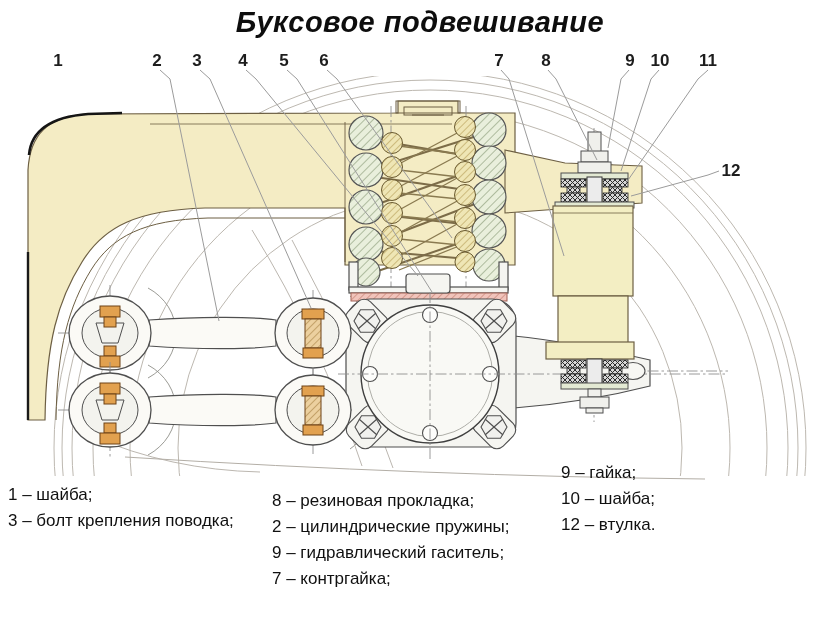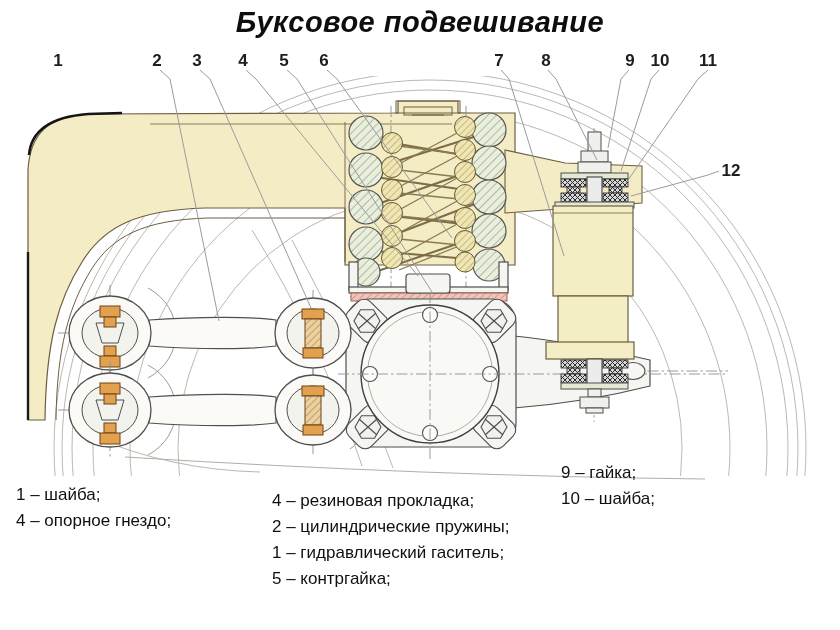--- a/index.html
+++ b/index.html
@@ -6,21 +6,21 @@
   body{
     width:840px;height:630px;position:relative;background:#ffffff;overflow:hidden;
     font-family:"Liberation Sans", sans-serif;
   }
   .title{
     position:absolute;top:6px;left:0;width:840px;text-align:center;
     font-size:29px;font-weight:bold;font-style:italic;color:#0d0d0d;letter-spacing:.5px;
   }
   svg{position:absolute;left:0;top:0;}
   .legend-col{position:absolute;font-size:17px;line-height:26px;color:#101010;white-space:nowrap;}
-  #leg1{left:16px;top:482px;}
+  #leg1{left:8px;top:482px;}
   #leg2{left:272px;top:488px;}
   #leg3{left:561px;top:460px;}
   .callout{font-size:17px;font-weight:600;fill:#1d1d1d;}
   .dashdot{stroke:#8f8f8f;stroke-width:.9;fill:none;stroke-dasharray:11 3 2.5 3;}
   .thin{stroke:#9b9b9b;stroke-width:1;fill:none;}
   .steel{fill:#f5f5f1;stroke:#4f4f4f;stroke-width:1.2;}
   .white{fill:#f0f0ec;stroke:#4f4f4f;stroke-width:1;}
   .washerp{fill:#e3e9d3;stroke:#4f4f4f;stroke-width:1;}
   .rubber{fill:url(#rubberX);stroke:#222;stroke-width:.8;}
 </style>
@@ -293,24 +293,25 @@
     <text class="callout" x="546" y="66">8</text>
     <text class="callout" x="630" y="66">9</text>
     <text class="callout" x="660" y="66">10</text>
     <text class="callout" x="708" y="66">11</text>
     <text class="callout" x="731" y="176">12</text>
   </g>
 </svg>
 
 <div id="leg1" class="legend-col">
   <div>1 – шайба;</div>
-  <div>4 – опорное гнездо;</div>
+  <div>3 – болт крепления поводка;</div>
 </div>
 <div id="leg2" class="legend-col">
-  <div>4 – резиновая прокладка;</div>
+  <div>8 – резиновая прокладка;</div>
   <div>2 – цилиндрические пружины;</div>
-  <div>1 – гидравлический гаситель;</div>
-  <div>5 – контргайка;</div>
+  <div>9 – гидравлический гаситель;</div>
+  <div>7 – контргайка;</div>
 </div>
 <div id="leg3" class="legend-col">
   <div>9 – гайка;</div>
   <div>10 – шайба;</div>
+  <div>12 – втулка.</div>
 </div>
 
 </body></html>

